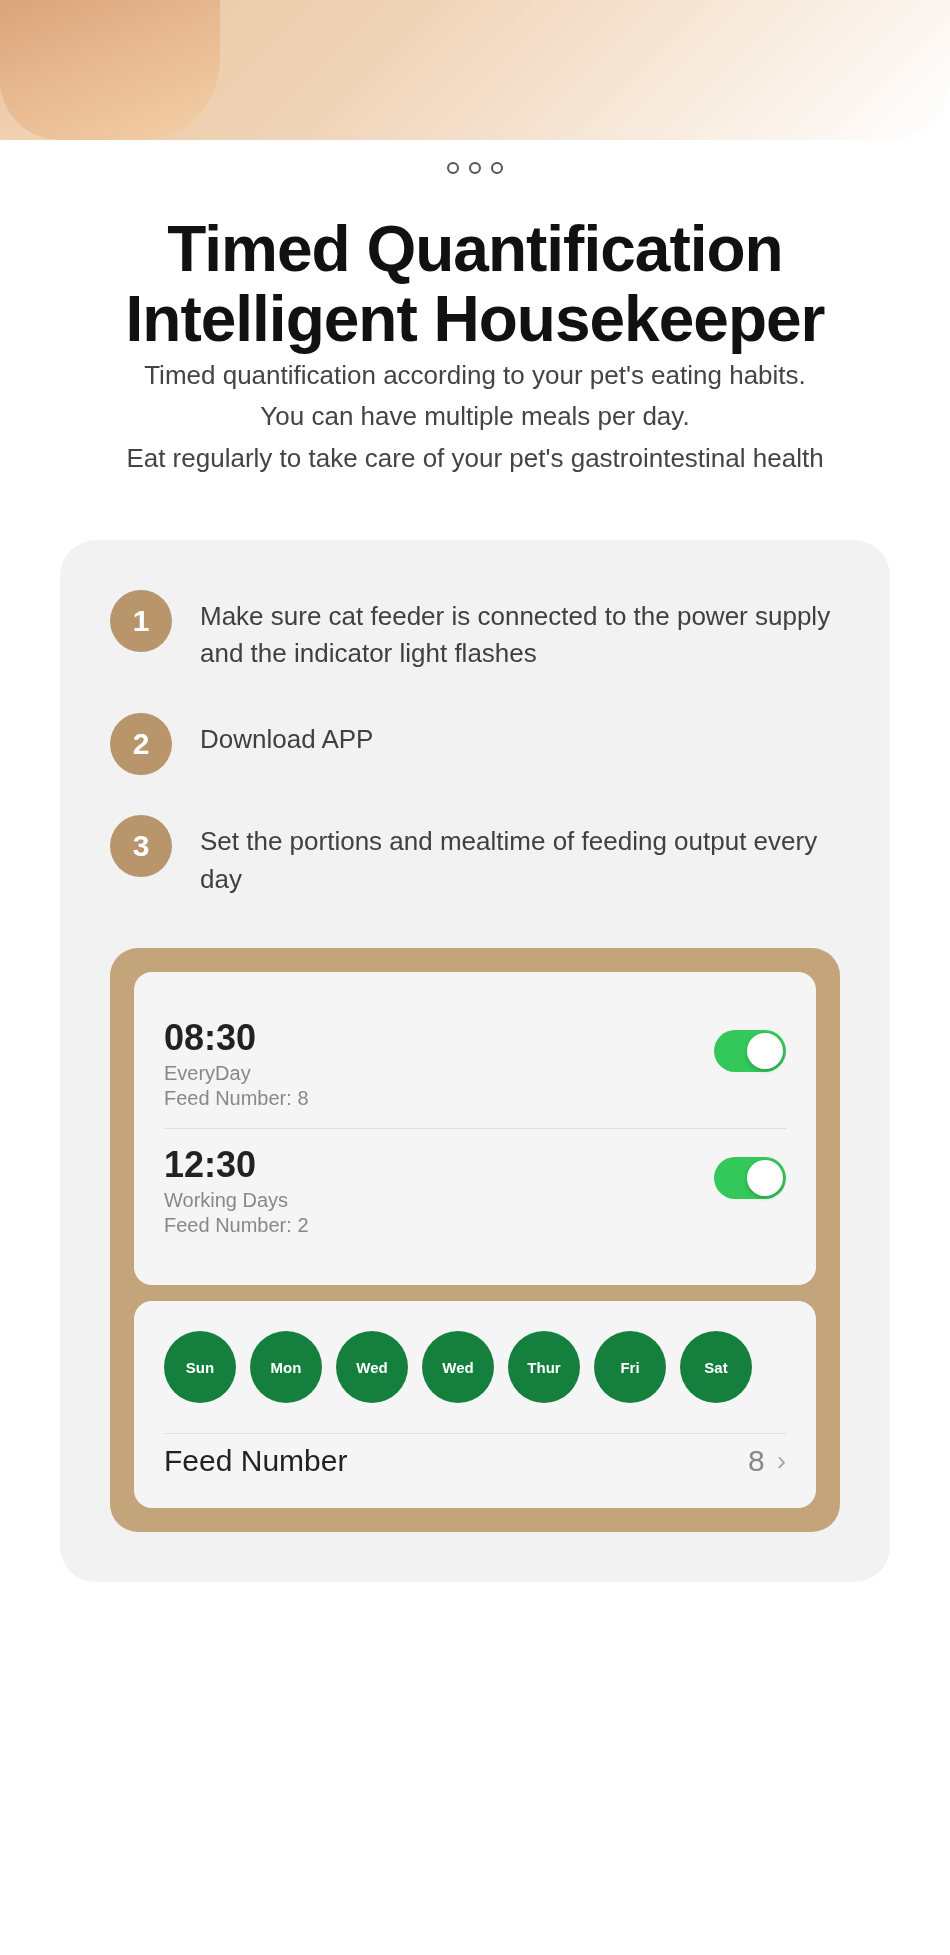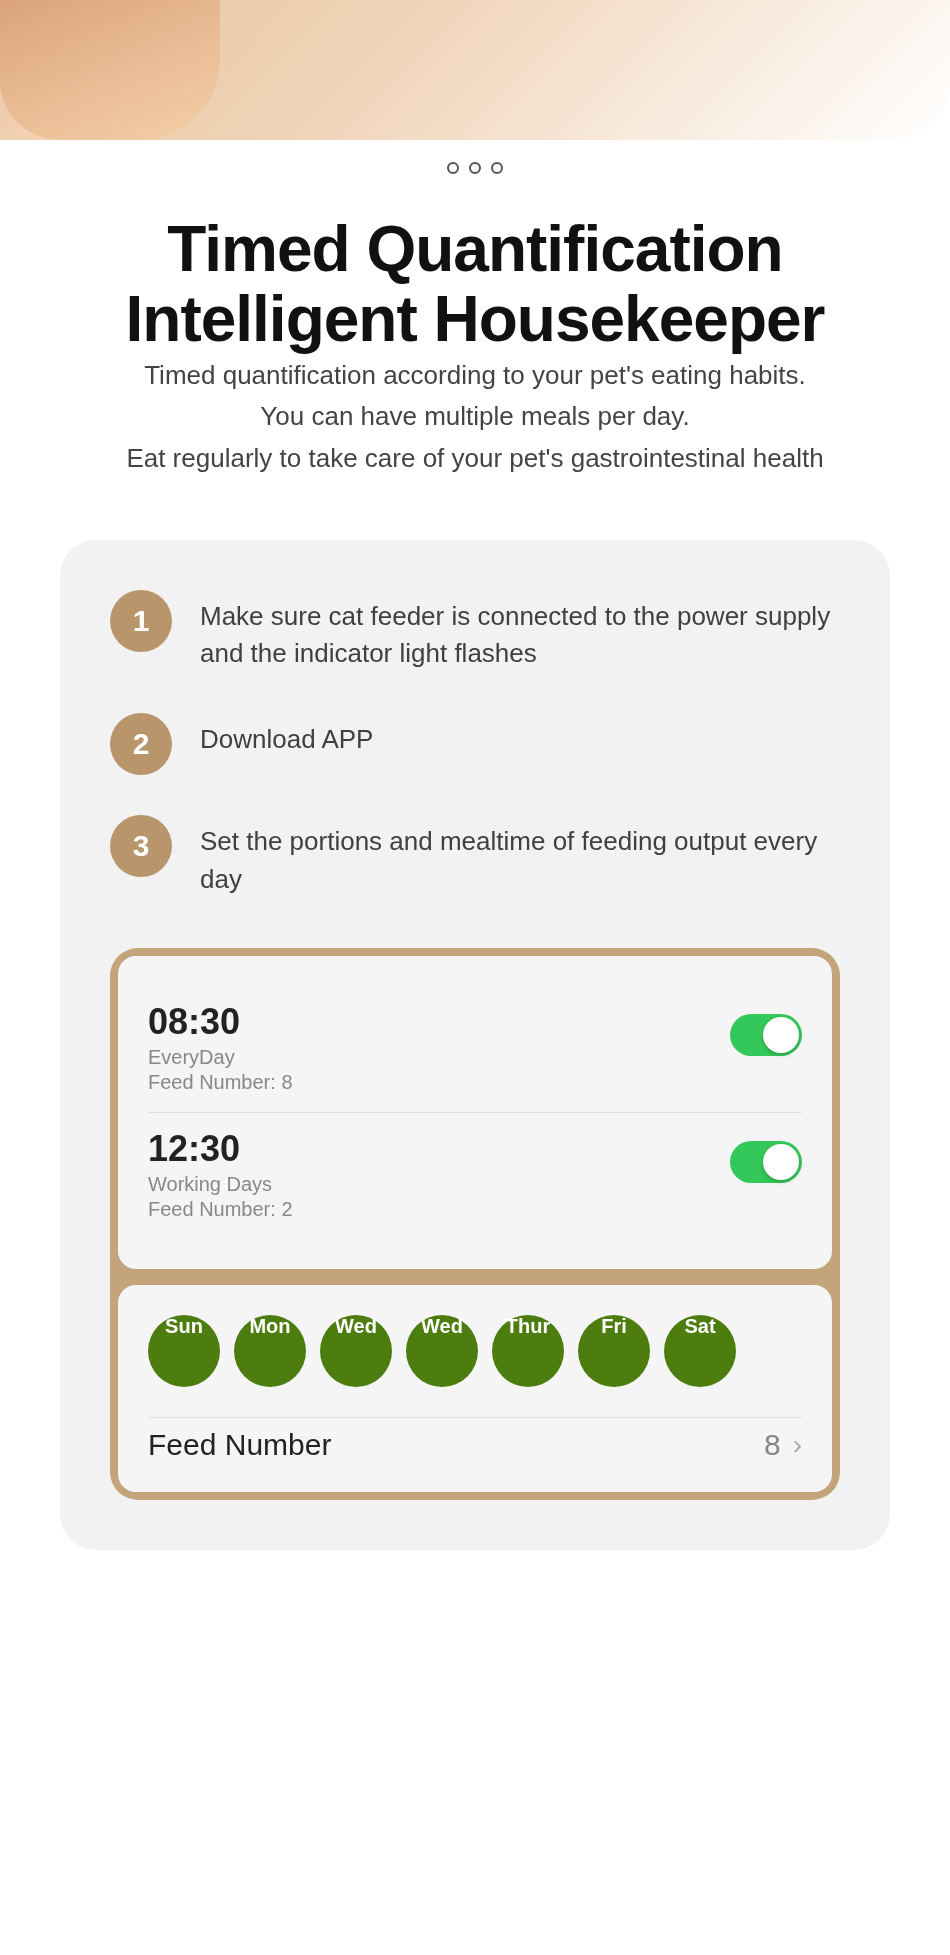--- a/index.html
+++ b/index.html
@@ -106,21 +106,21 @@
       font-size: 26px;
       color: #404040;
       line-height: 1.45;
       padding-top: 8px;
       flex: 1;
     }
 
     .schedule-outer-card {
       background: #c4a47a;
       border-radius: 28px;
-      padding: 8px;
+      padding: 24px;
     }
 
     .schedule-inner-card {
       background: #f5f5f5;
       border-radius: 18px;
       padding: 30px 30px;
       margin-bottom: 16px;
     }
 
     .schedule-entry {
@@ -191,26 +191,26 @@
       gap: 14px;
       justify-content: flex-start;
       flex-wrap: nowrap;
       margin-bottom: 30px;
     }
 
     .day-pill {
       width: 72px;
       height: 72px;
       border-radius: 50%;
-      background: #4d7c0f;
+      background: #15803d;
       color: #ffffff;
-      font-size: 20px;
+      font-size: 15px;
       font-weight: 600;
       display: flex;
-      align-items: flex-start;
+      align-items: center;
       justify-content: center;
     }
 
     .feed-number-row {
       display: flex;
       align-items: center;
       justify-content: space-between;
       padding-top: 10px;
       border-top: 1px solid #e0e0e0;
     }

